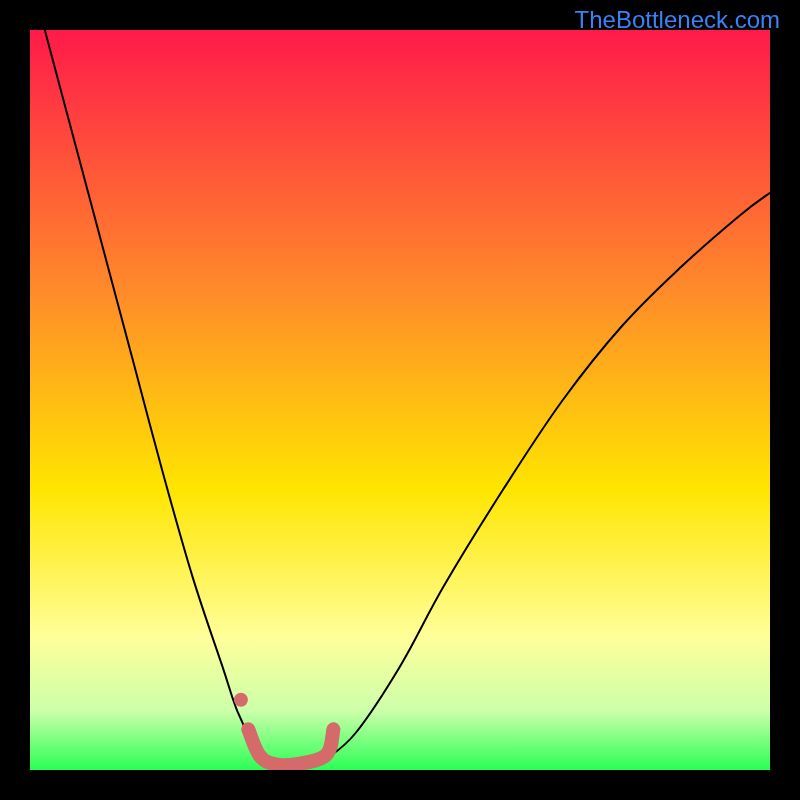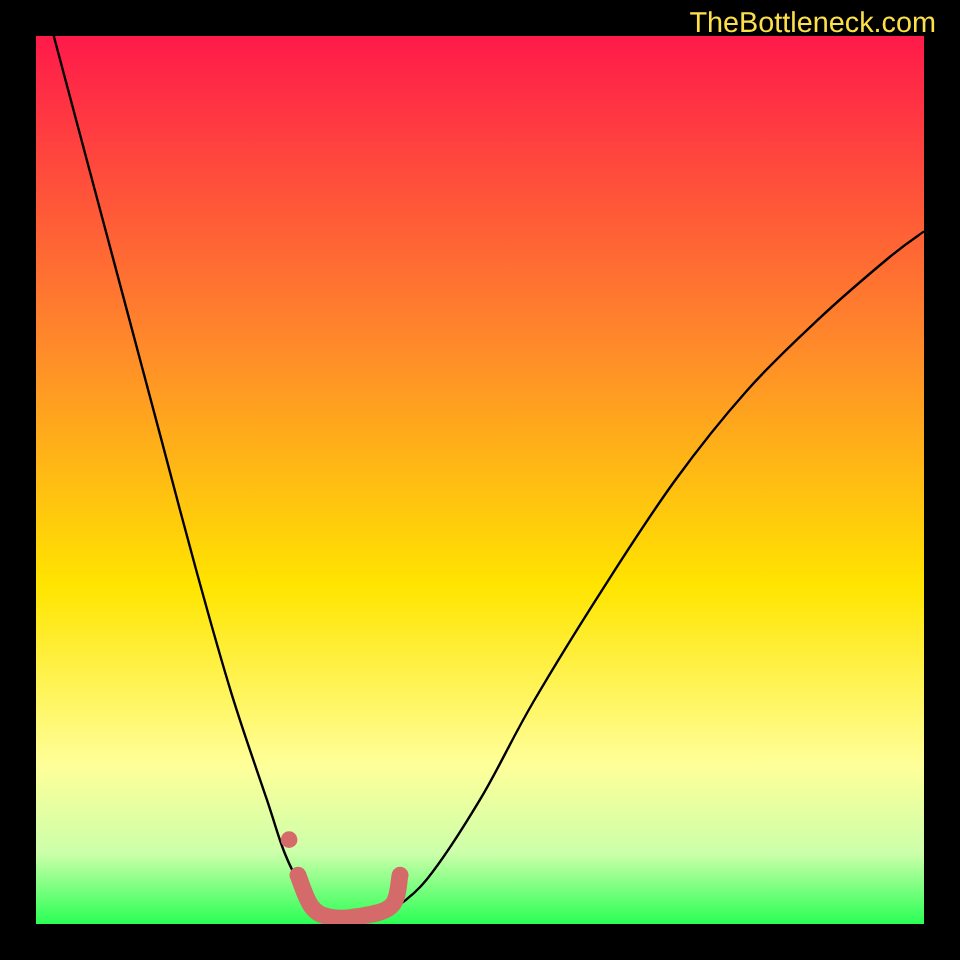--- a/index.html
+++ b/index.html
@@ -8,21 +8,21 @@
     width: 800px;
     height: 800px;
     background: #000;
     position: relative;
     font-family: Arial, sans-serif;
   }
   .watermark {
     position: absolute;
     top: 6px;
     right: 20px;
-    color: #fde047;
+    color: #3b82f6;
     font-size: 24px;
     font-weight: normal;
     z-index: 10;
   }
   .chart-container {
     position: absolute;
     top: 30px;
     left: 30px;
     width: 740px;
     height: 740px;

